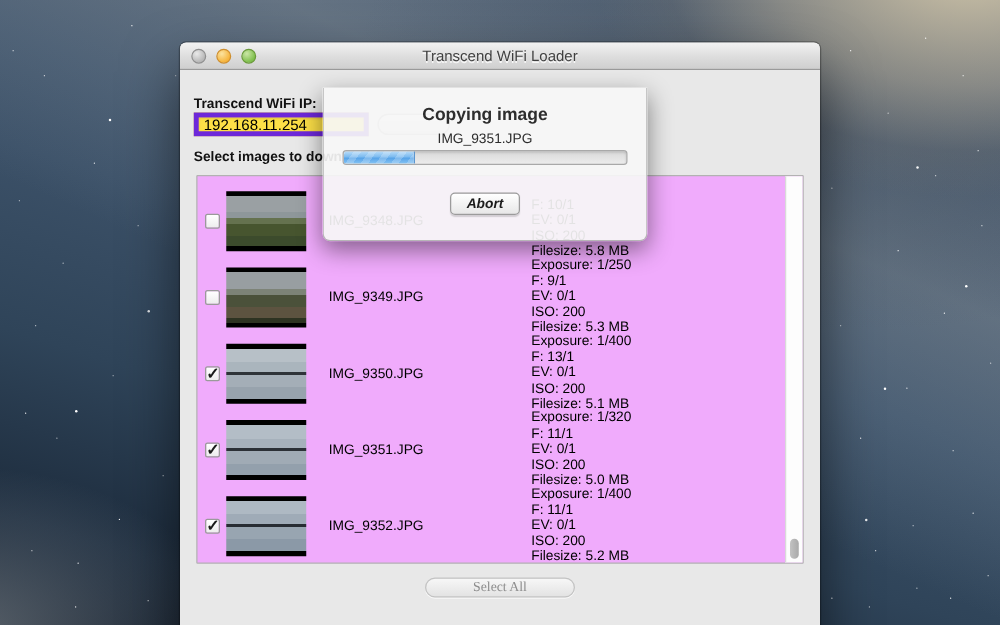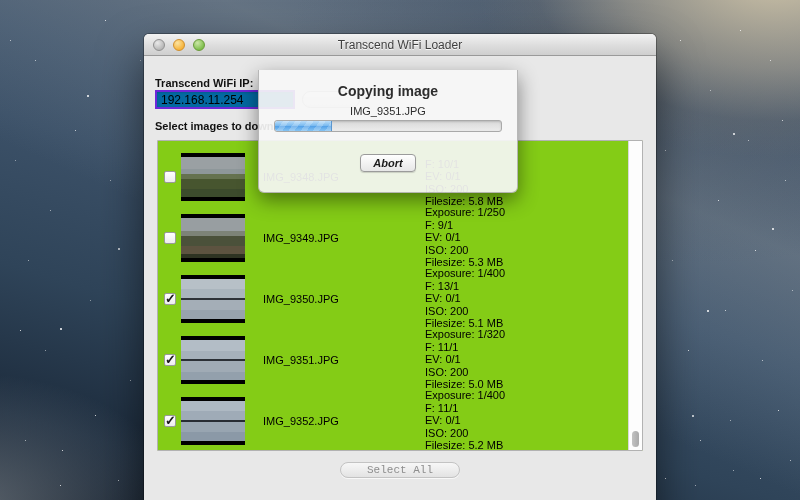--- a/index.html
+++ b/index.html
@@ -59,33 +59,33 @@
     position:absolute; left:0; right:0; text-align:center;
     font-size:12px; color:#3f3f3f; text-shadow:0 1px 0 rgba(255,255,255,.8);
   }
 
   .content { position:absolute; left:0; top:23px; right:0; bottom:0;margin-top:14px; }
   .form-label { position:absolute; left:11px; font-size:11px; font-weight:bold; color:#111; }
   .lbl-ip { top:6px; }
   .lbl-list { top:49px; }
   .ip-input {
     position:absolute; left:11px; top:19px; width:140px; height:19px;
-    border:2px solid #6d28d9; background:#0369a1; font-family:"Liberation Sans",sans-serif;
+    border:4px solid #6d28d9; background:#fde047; font-family:"Liberation Sans",sans-serif;
     font-size:12px; color:#000; padding:0 4px; box-shadow:inset 0 1px 2px rgba(0,0,0,.12);
   }
   .ghost-refresh {
     position:absolute; left:158px; top:20px; width:58px; height:17px;
     border:1px solid #ababab; border-radius:9px;
     background:linear-gradient(#fbfbfb,#e4e4e4);
   }
 
   
   .list {
     position:absolute; left:13px; top:69px; width:486px; height:311px;
-    background:#84cc16; border:1px solid #b2b2b2; border-radius:1px;
+    background:#f0abfc; border:1px solid #b2b2b2; border-radius:1px;
   }
   .rows { position:absolute; left:0; top:5px; right:15px; }
   .row { position:relative; height:61px; display:flex; align-items:center; }
   .cb {
     width:12px; height:12px; margin-left:6px; flex:0 0 auto;
     border:1px solid #9a9a9a; border-radius:2px;
     background:linear-gradient(#fff,#ededed);
     font-size:13px; line-height:10px; color:#1a1a1a; text-align:center; font-weight:bold;
   }
   .thumb {
@@ -110,21 +110,21 @@
   }
 
   
   .footer {
     position:absolute; left:0; right:0; top:391px; height:24px;
     display:flex; justify-content:center; gap:18px;
   }
   .pill-btn {
     width:120px; height:16px; border-radius:9px;
     border:1px solid #c3c3c3; background:linear-gradient(#f7f7f7,#e3e3e3);
-    font-family:Liberation Mono, monospace; font-size:11px; color:#8d8d8d;
+    font-family:Liberation Serif, serif; font-size:11px; color:#8d8d8d;
     text-align:center; line-height:14px; box-shadow:0 1px 0 rgba(255,255,255,.7);
   }
 
   
   .sheet {
     position:absolute; left:114px; top:-1px; width:260px; height:123px;
     background:rgba(246,246,246,0.92);
     border:1px solid rgba(150,150,150,.65); border-top:none;
     border-radius:0 0 6px 6px;
     box-shadow:0 7px 20px rgba(0,0,0,.45);

